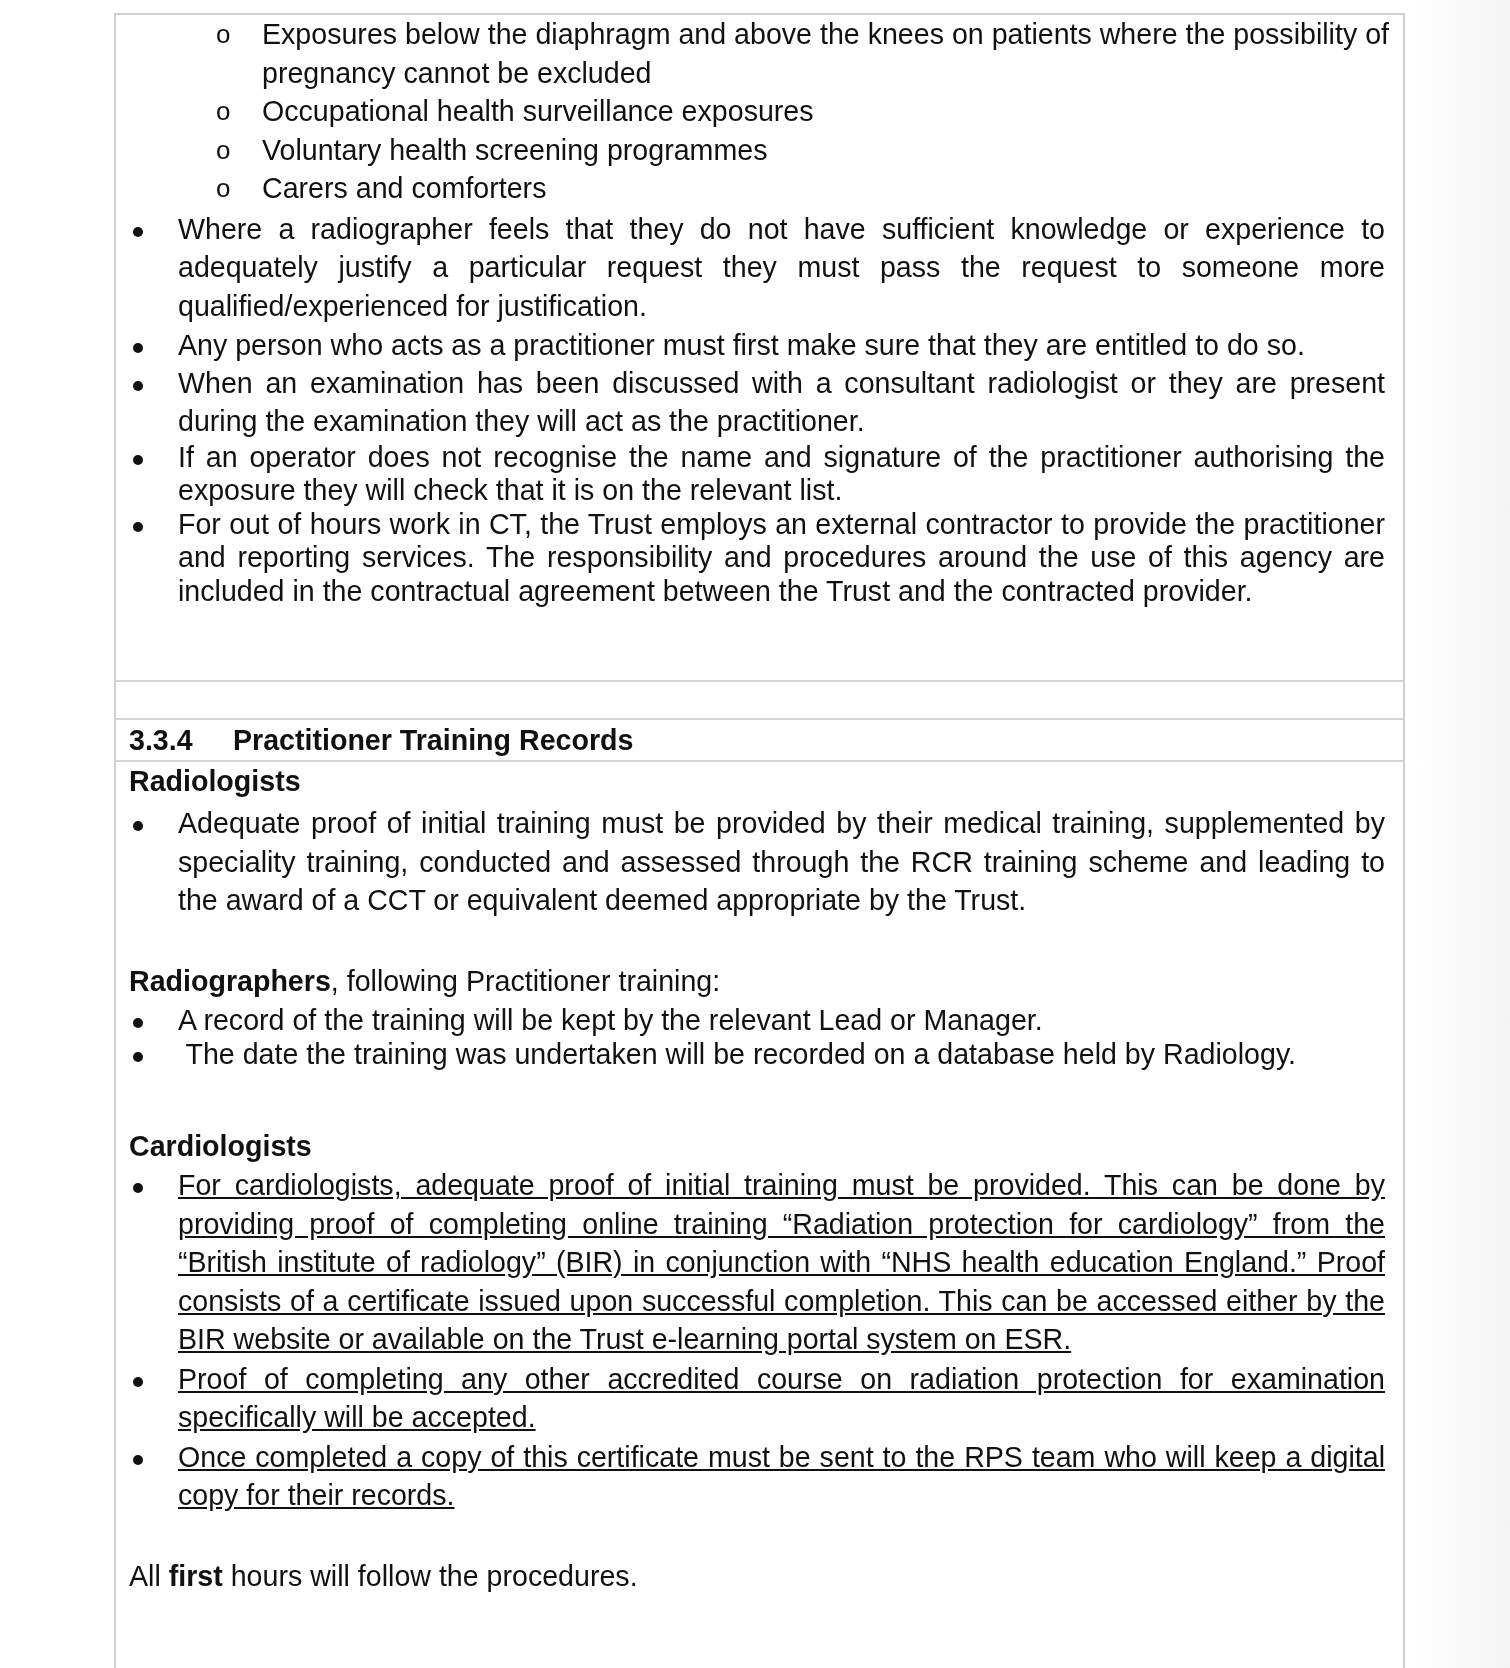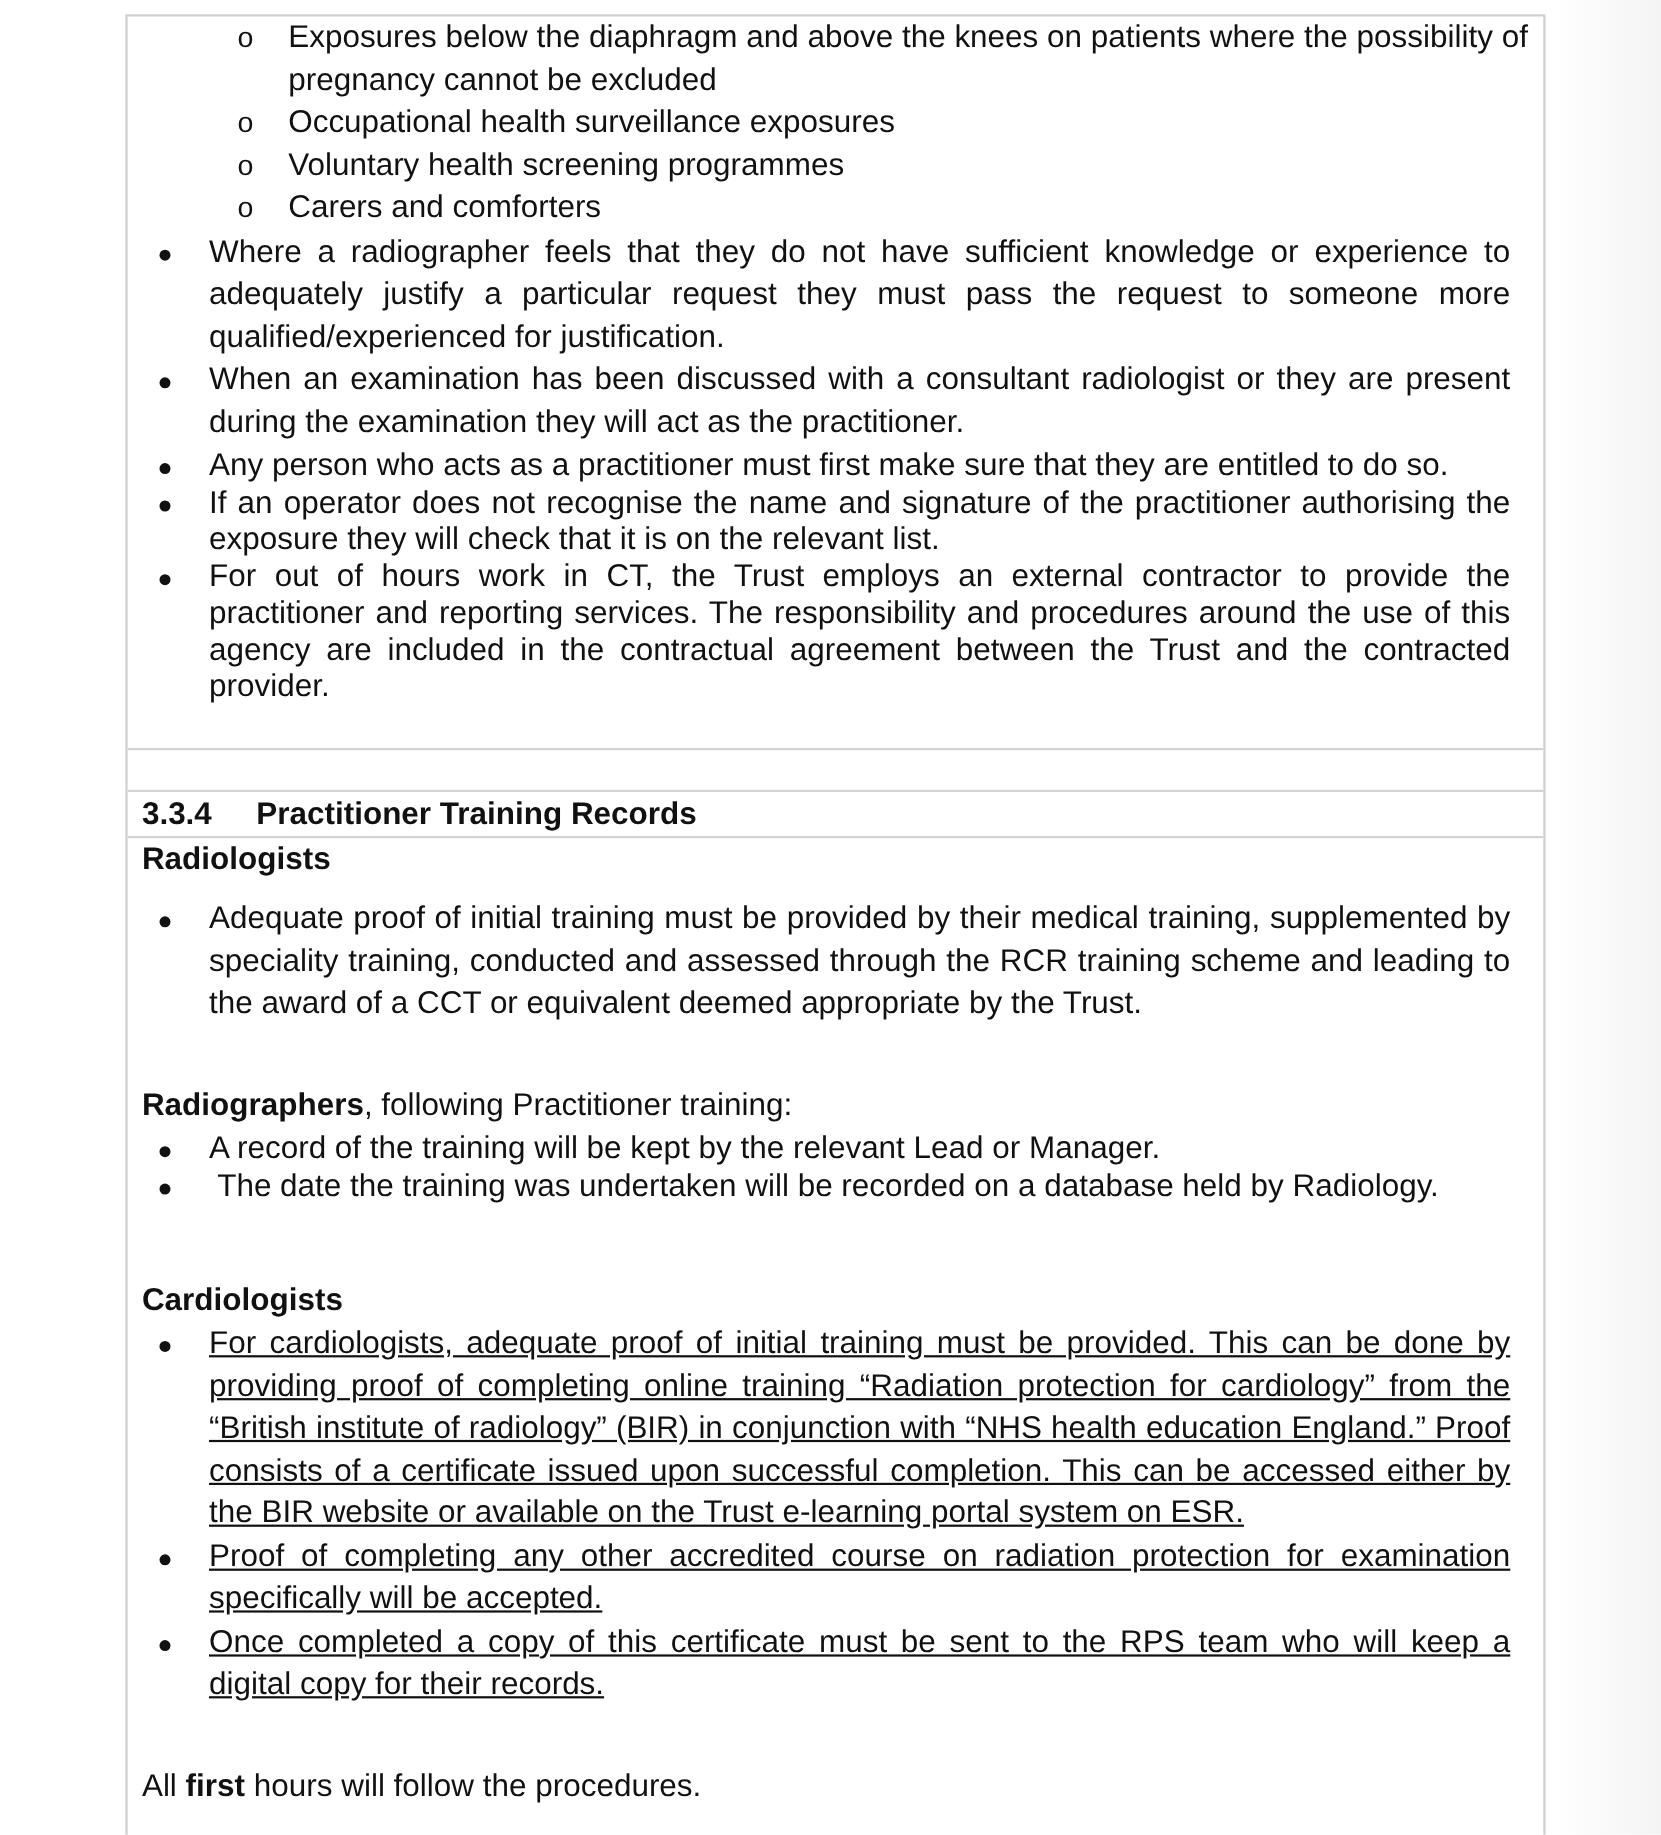--- a/index.html
+++ b/index.html
@@ -55,21 +55,21 @@
     padding-left: 46px;
   }
   ul.sub li .mark {
     position: absolute;
     left: 0; top: 0;
     font-size: 26px;
   }
 
   ul.bul {
     list-style: none;
-    margin: 16px;
+    margin: 4px;
     padding: 0 0 0 0;
   }
   ul.bul li {
     position: relative;
     padding-left: 45px;
   }
   ul.bul li .dot {
     position: absolute;
     left: 0;
     top: 17px;
@@ -113,27 +113,27 @@
       <li>
         <span class="mark">o</span>
         <span>Carers and comforters</span>
       </li>
     </ul>
     <ul class="bul txt" style="margin-top:2px;">
       <li class="justify">
         <span class="dot"></span>
         <span>Where a radiographer feels that they do not have sufficient knowledge or experience to adequately justify a particular request they must pass the request to someone more qualified/experienced for justification.</span>
       </li>
+      <li class="justify tight" style="margin-top:4px;">
+        <span class="dot"></span>
+        <span>Any person who acts as a practitioner must first make sure that they are entitled to do so.</span>
+      </li>
       <li class="justify" style="margin-top:1px;">
         <span class="dot"></span>
         <span>When an examination has been discussed with a consultant radiologist or they are present during the examination they will act as the practitioner.</span>
-      </li>
-      <li class="justify tight" style="margin-top:4px;">
-        <span class="dot"></span>
-        <span>Any person who acts as a practitioner must first make sure that they are entitled to do so.</span>
       </li>
       <li class="justify tight">
         <span class="dot"></span>
         <span>If an operator does not recognise the name and signature of the practitioner authorising the exposure they will check that it is on the relevant list.</span>
       </li>
       <li class="justify tight">
         <span class="dot"></span>
         <span>For out of hours work in CT, the Trust employs an external contractor to provide the practitioner and reporting services. The responsibility and procedures around the use of this agency are included in the contractual agreement between the Trust and the contracted provider.</span>
       </li>
     </ul>

